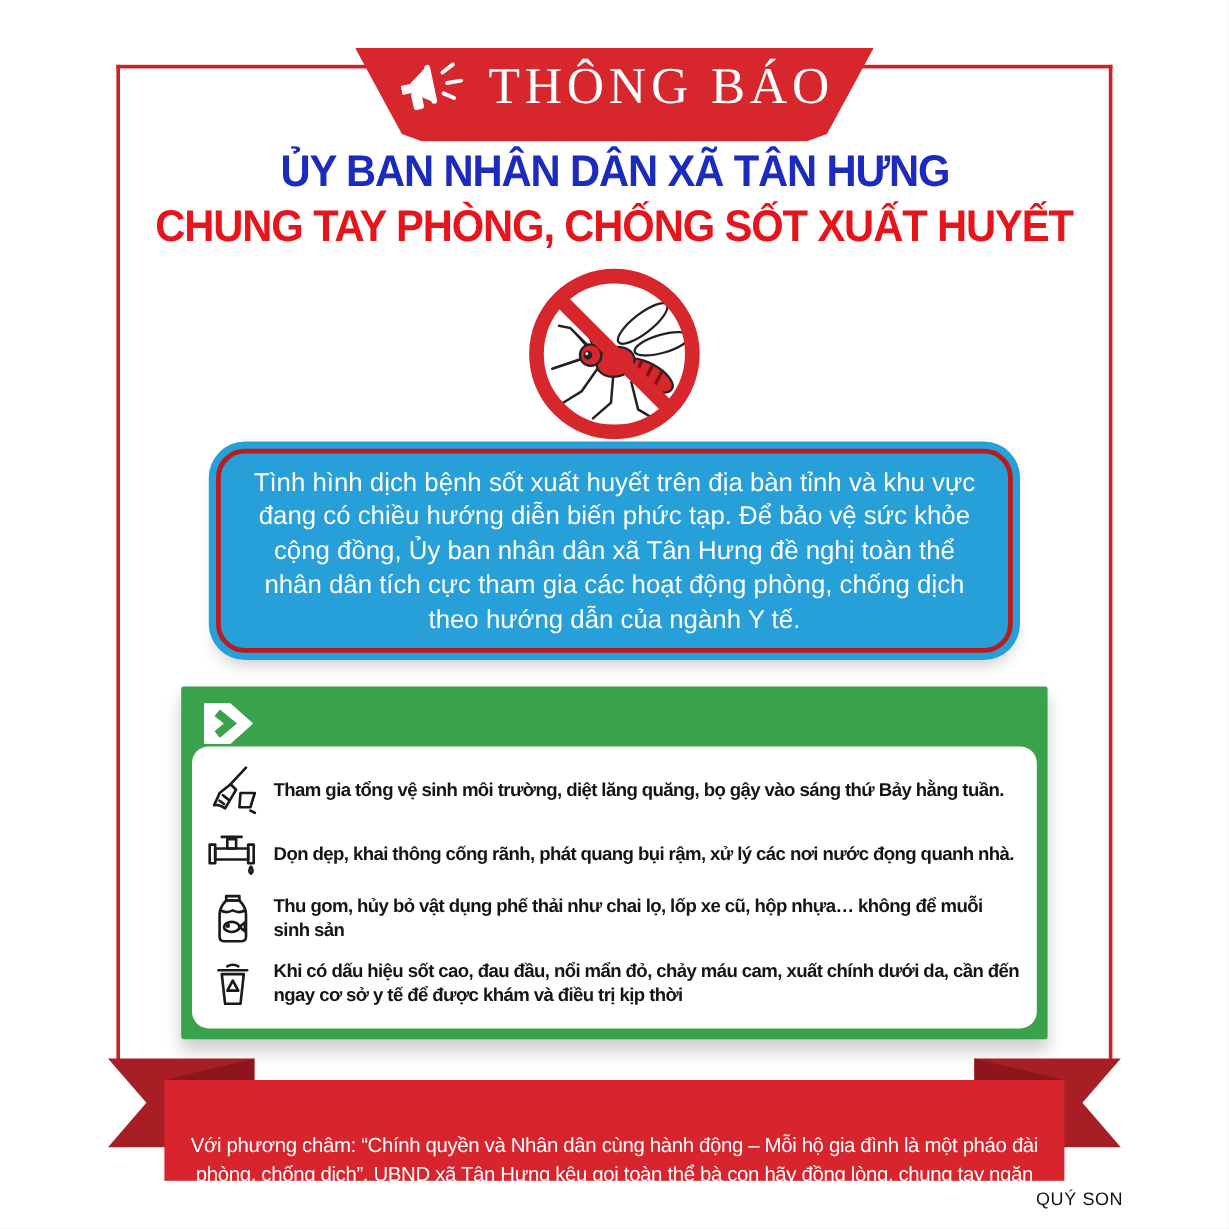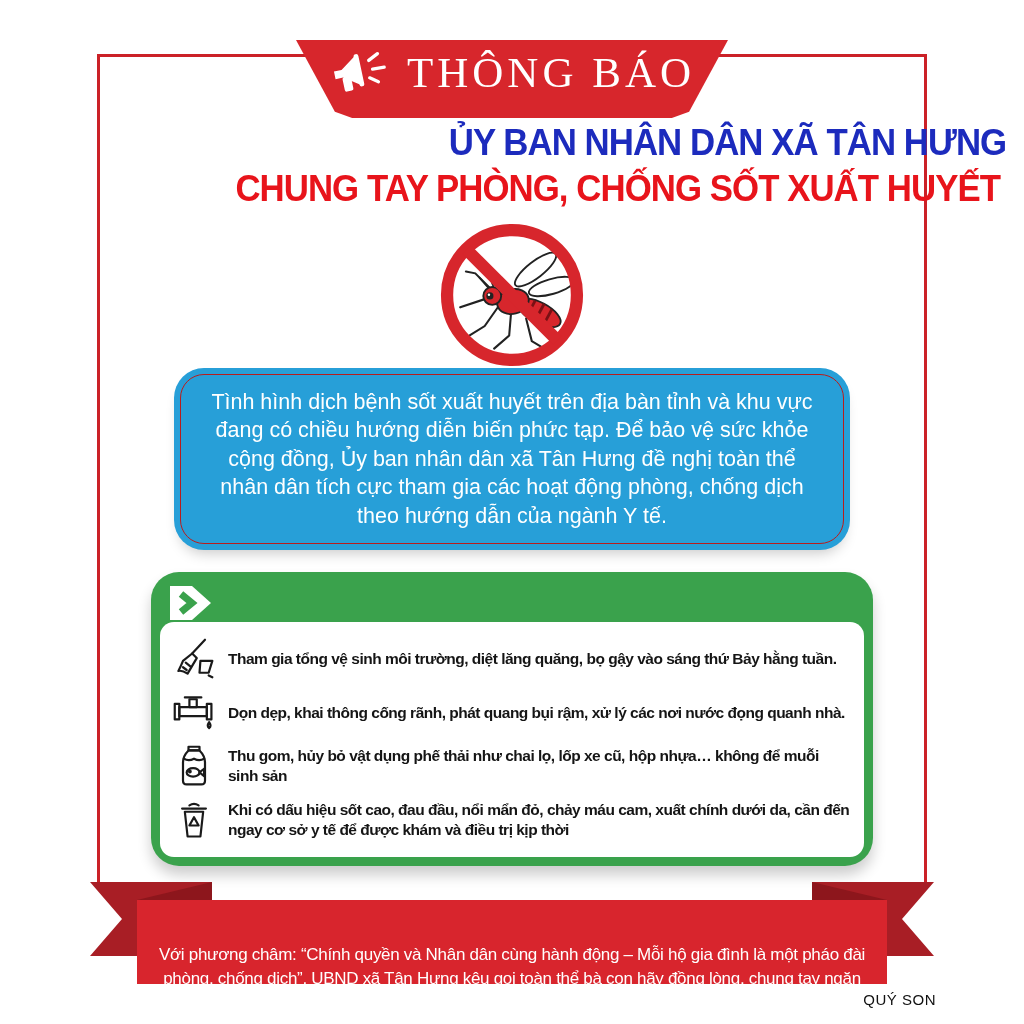--- a/index.html
+++ b/index.html
@@ -18,38 +18,38 @@
     width:432px;height:78px;background:#d7262c;
     clip-path:polygon(0 0,100% 0,91% 92%,87% 100%,13% 100%,9% 92%);
     display:flex;align-items:center;justify-content:center;gap:16px;
     padding-bottom:12px;box-sizing:border-box;
   }
   .banner-title{
     font-family:"Liberation Serif",serif;color:#ffffff;font-size:43px;
     letter-spacing:4px;line-height:1;padding-bottom:2px;
   }
   .h-org,.h-campaign{
-    position:absolute;left:0;width:100%;text-align:right;font-weight:bold;line-height:1.15;
+    position:absolute;left:0;width:100%;text-align:center;font-weight:bold;line-height:1.15;
   }
   .h-org{top:122px;color:#1c2bbd;font-size:37px;}
   .h-campaign{top:168px;color:#e8141b;font-size:37px;}
   .h-org>span,.h-campaign>span{display:inline-block;transform:scaleX(.94);letter-spacing:-1px;white-space:nowrap;}
   .no-mosquito{position:absolute;left:432px;top:215px;}
   
   .notice-box{
     position:absolute;left:180px;top:374px;width:664px;height:170px;box-sizing:border-box;
-    background:#279fd8;border:1px solid #b91c1c;border-radius:24px;
+    background:#279fd8;border:4px solid #b91c1c;border-radius:24px;
     box-shadow:0 0 0 6px #279fd8,0 9px 14px rgba(0,0,0,.22);
     display:flex;align-items:center;justify-content:center;padding:6px 24px;
   }
   .notice-text{color:#ffffff;font-size:21.5px;line-height:1.32;text-align:center;margin:0;}
   
   .green-box{
     position:absolute;left:151px;top:572px;width:722px;height:294px;
-    background:#3aa24c;border-radius:28px;box-shadow:0 9px 14px rgba(0,0,0,.2);
+    background:#3aa24c;border-radius:2px;box-shadow:0 9px 14px rgba(0,0,0,.2);
   }
   .arrow-badge{position:absolute;left:17px;top:12px;}
   .panel{
     position:absolute;left:9px;right:9px;top:50px;bottom:9px;background:#ffffff;
     border-radius:14px;display:flex;flex-direction:column;justify-content:space-around;
     padding:10px 12px;box-sizing:border-box;
   }
   .row{display:flex;align-items:center;gap:12px;}
   .row-icon{flex:0 0 44px;display:flex;align-items:center;justify-content:center;}
   .row-text{margin:0;color:#151515;font-size:15.5px;font-weight:bold;letter-spacing:-0.5px;line-height:1.3;}

